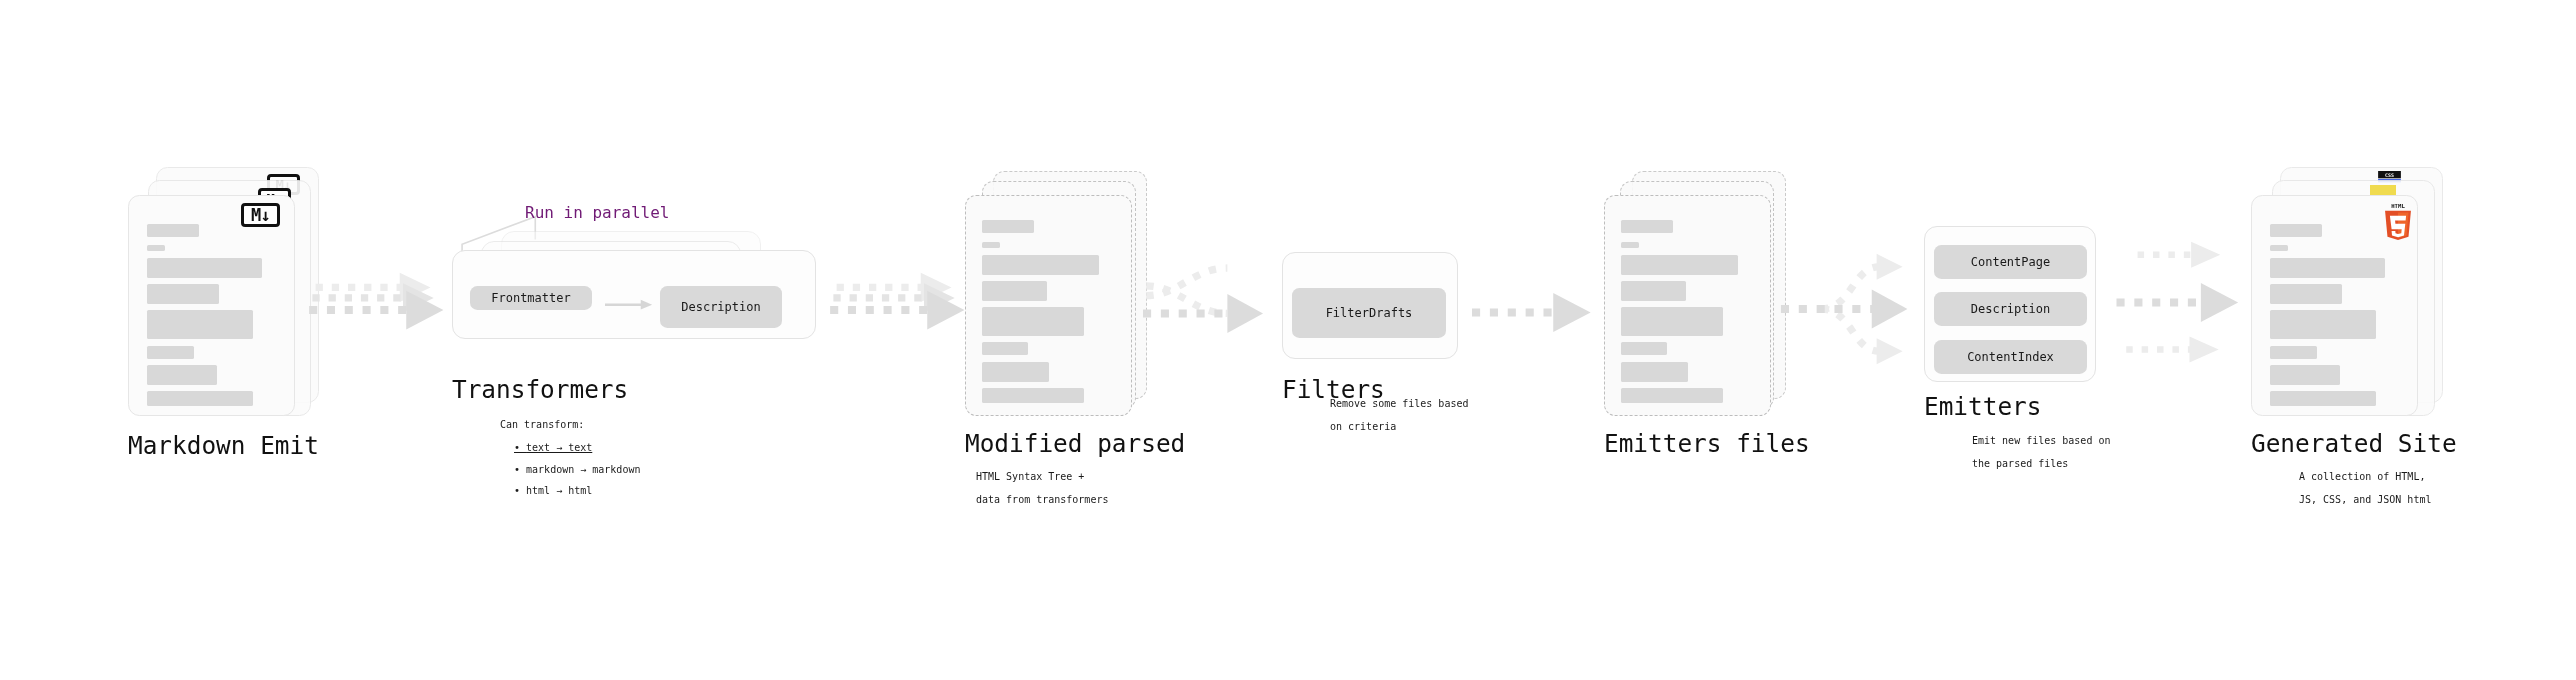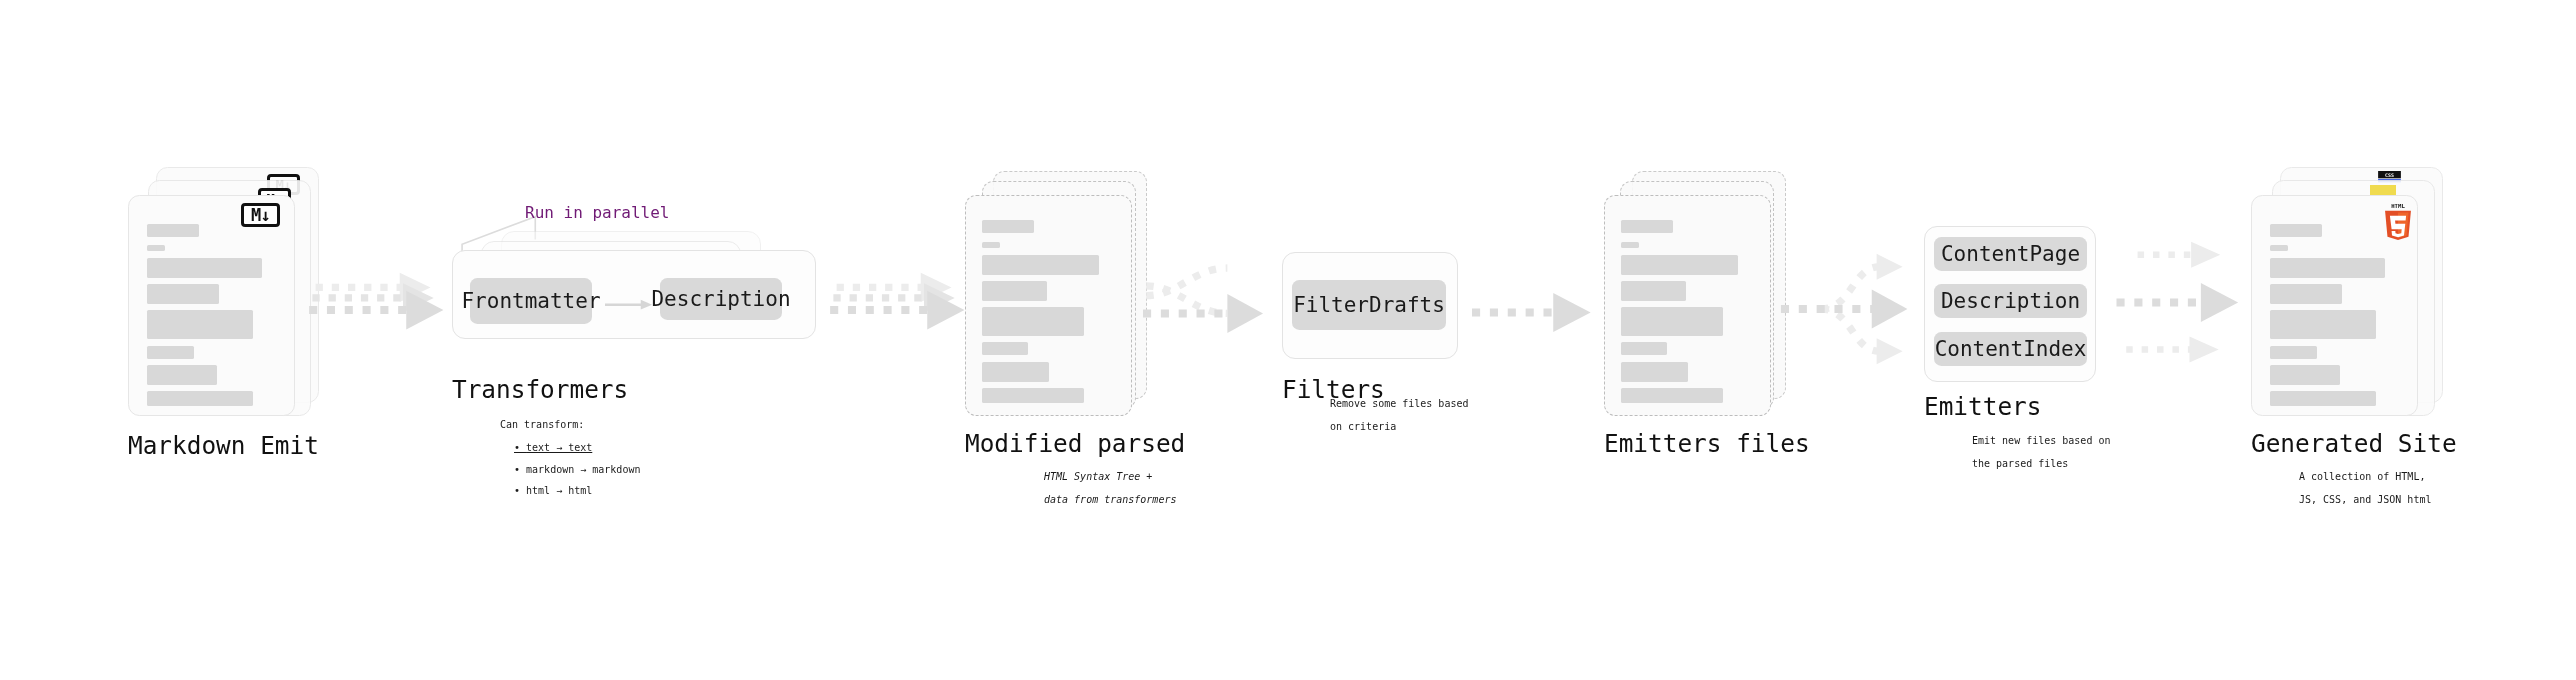--- a/index.html
+++ b/index.html
@@ -45,24 +45,25 @@
     border:1.6px solid #e3e3e3;
     border-radius:13px;
     background:#fdfdfd;
     box-sizing:border-box;
   }
   .chip{
     position:absolute;
     background:#d9d9d9;
     border-radius:7.3px;
     display:flex;align-items:center;justify-content:center;
-    font-size:21px;
+    font-size:12px;
     color:#1a1a1a;
     white-space:nowrap;
     box-sizing:border-box;
+    margin-top:8px;
   }
 
   
   .title{
     position:absolute;
     font-size:24.4px;
     color:#111;
     white-space:nowrap;
     letter-spacing:0px;
   }
@@ -143,21 +144,21 @@
   <svg style="left:611px;top:273px;width:49px;height:49px;" width="49" height="49" viewBox="0 0 60 60">
     <line x1="0" y1="4" x2="42" y2="4" stroke="#e9e9e9" stroke-width="3"></line>
     <polygon points="40,-2 52,4 40,10" fill="#e9e9e9"></polygon>
     <line x1="0" y1="22" x2="42" y2="22" stroke="#e5e5e5" stroke-width="3"></line>
     <polygon points="40,16 52,22 40,28" fill="#e5e5e5"></polygon>
   </svg>
 
   <div class="groupbox" style="left:452px;top:250px;width:364px;height:89px;">
   </div>
 
-  <div class="chip" style="left:470px;top:278px;width:122px;height:46px;">Frontmatter</div>
+  <div class="chip" style="left:470px;top:278px;width:122px;height:24px;">Frontmatter</div>
 
   <svg style="left:605px;top:299px;width:52px;height:11.4px;" width="52" height="11.4" viewBox="0 0 64 14">
     <line x1="0" y1="7" x2="46" y2="7" stroke="#d6d6d6" stroke-width="3"></line>
     <polygon points="44,1 58,7 44,13" fill="#d6d6d6"></polygon>
   </svg>
 
   <div class="chip" style="left:660px;top:278px;width:122px;height:42px;">Description</div>
 
   <div class="title" style="left:452px;top:375px;">Transformers</div>
 
@@ -193,21 +194,21 @@
     <div class="bar" style="left:16.3px;top:46px;width:18px;height:5.7px;"></div>
     <div class="bar" style="left:16.3px;top:59px;width:117px;height:19.5px;"></div>
     <div class="bar" style="left:16.3px;top:85px;width:65px;height:19.5px;"></div>
     <div class="bar" style="left:16.3px;top:111px;width:102px;height:29px;"></div>
     <div class="bar" style="left:16.3px;top:146px;width:46px;height:13px;"></div>
     <div class="bar" style="left:16.3px;top:166px;width:67px;height:19.5px;"></div>
     <div class="bar" style="left:16.3px;top:192px;width:102px;height:14.6px;"></div>
   </div>
 
   <div class="title" style="left:965px;top:429px;">Modified parsed</div>
-  <div class="subtitle" style="left:996px;top:465px;font-style:italic;">HTML Syntax Tree +
+  <div class="subtitle" style="left:928px;top:465px;">HTML Syntax Tree +
 data from transformers</div>
 </div>
 
 <svg style="left:1143px;top:258px;width:146px;height:106px;" width="146" height="106" viewBox="0 0 180 130">
   <path d="M4,46 C44,46 62,12 104,12" stroke="#ececec" stroke-width="9" stroke-dasharray="9 12" fill="none"></path>
   <path d="M4,90 C44,90 62,124 104,124" stroke="#ececec" stroke-width="9" stroke-dasharray="9 12" fill="none" transform="translate(0,-56)"></path>
   <g stroke="#dcdcdc" stroke-width="10" stroke-dasharray="10 12" fill="none">
     <line x1="0" y1="68" x2="108" y2="68"></line>
   </g>
   <polygon points="104,44 148,68 104,92" fill="#dcdcdc"></polygon>

